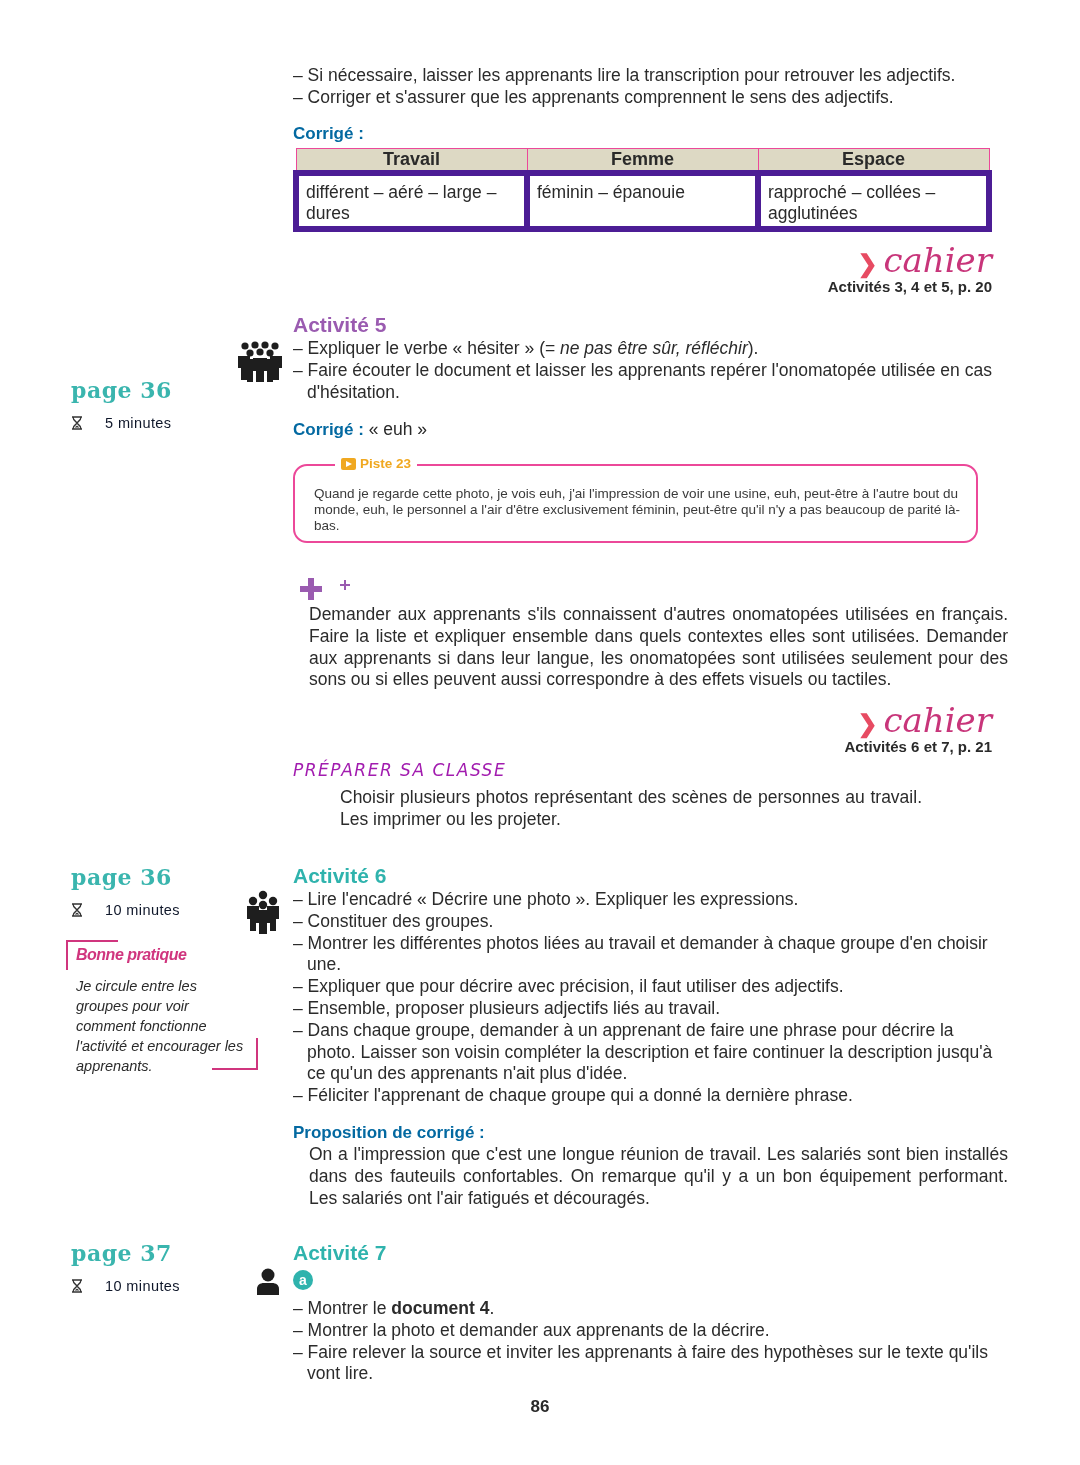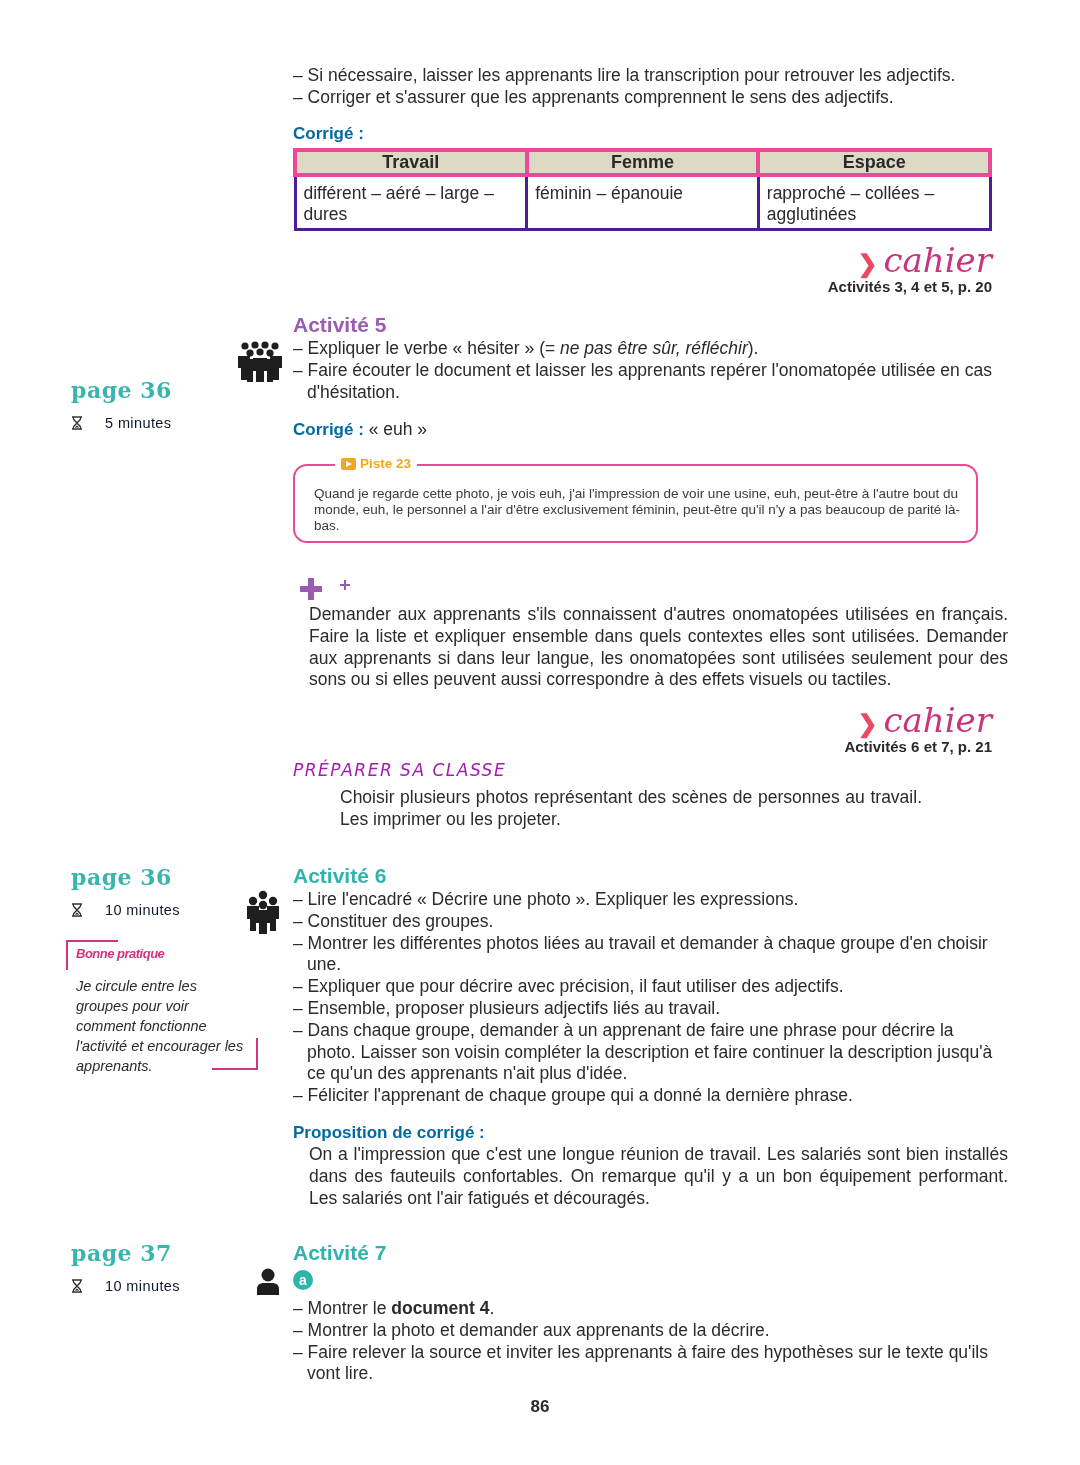--- a/index.html
+++ b/index.html
@@ -15,42 +15,42 @@
   .corrige-label { color: #0369a1; font-weight: bold; font-size: 17px; }
   .activity-title { font-weight: bold; font-size: 21px; line-height: 24px; }
   .act5-title { color: #9a5bb0; }
   .act-teal { color: #2fb3ad; }
 
   .page-ref { font-family: "DejaVu Serif", serif; font-weight: bold; color: #3ab5ae; font-size: 22px; letter-spacing: 0.5px; }
   .time { font-size: 14.5px; color: #0f172a; display: flex; align-items: center; gap: 22px; letter-spacing: 0.4px; }
   .hourglass { width: 12px; height: 14px; display: inline-block; }
 
   table.corrige-table { position: absolute; left: 293px; top: 148px; width: 699px; border-collapse: collapse; font-size: 17.5px; }
-  table.corrige-table th { background: #ddd9c4; font-weight: bold; font-size: 18px; height: 23px; border: 4px solid #ec4899; color: #2a2a2a; }
-  table.corrige-table td { vertical-align: top; padding: 6px 7px 2px 7px; border: 3px solid #4c1d95; line-height: 21px; height: 54px; width: 33.3%; }
+  table.corrige-table th { background: #ddd9c4; font-weight: bold; font-size: 18px; height: 23px; border: 1px solid #ec4899; color: #2a2a2a; }
+  table.corrige-table td { vertical-align: top; padding: 6px 7px 2px 7px; border: 6px solid #4c1d95; line-height: 21px; height: 54px; width: 33.3%; }
 
   .cahier { text-align: right; }
   .cahier-word { font-family: "DejaVu Serif", serif; font-style: italic; color: #c8357a; font-size: 34px; line-height: 28px; }
   .cahier-arrow { color: #e74b62; font-size: 24px; font-weight: bold; margin-right: 6px; }
   .cahier-ref { font-size: 15px; font-weight: bold; color: #2a2a2a; }
 
   .piste-box { position: absolute; left: 293px; top: 464px; width: 685px; height: 79px; border: 2px solid #ec4899; border-radius: 14px; }
   .piste-label { position: absolute; left: 40px; top: -10px; background: #fff; padding: 0 6px; font-size: 13.5px; font-weight: bold; color: #f0a820; display: flex; align-items: center; gap: 4px; }
   .play-icon { width: 15px; height: 12px; background: #f0a820; border-radius: 2px; position: relative; display: inline-block; }
   .play-icon::after { content: ""; position: absolute; left: 5px; top: 3px; border-left: 6px solid #fff; border-top: 3px solid transparent; border-bottom: 3px solid transparent; }
   .piste-text { position: absolute; left: 19px; top: 20px; width: 665px; font-size: 13.5px; line-height: 16px; color: #3a3a3a; }
 
   .justify { text-align: justify; margin-left: 16px; }
 
   .preparer { font-family: "DejaVu Sans", sans-serif; color: #a21caf; font-size: 17px; letter-spacing: 1.5px; font-style: italic; }
 
   .bonne { position: absolute; left: 66px; top: 940px; width: 192px; height: 130px; }
   .bonne-corner-tl { position: absolute; left: 0; top: 0; width: 52px; height: 30px; border-left: 2px solid #d0357e; border-top: 2px solid #d0357e; }
   .bonne-corner-br { position: absolute; right: 0; bottom: 0; width: 46px; height: 32px; border-right: 2px solid #d0357e; border-bottom: 2px solid #d0357e; }
-  .bonne-title { position: absolute; left: 10px; top: 6px; font-size: 13px; font-weight: bold; color: #d0357e; font-style: italic; letter-spacing: -0.5px; }
+  .bonne-title { position: absolute; left: 10px; top: 6px; font-size: 16px; font-weight: bold; color: #d0357e; font-style: italic; letter-spacing: -0.5px; }
   .bonne-text { position: absolute; left: 10px; top: 36px; width: 175px; font-size: 14.5px; line-height: 20px; color: #2a2a2a; font-style: italic; }
 
   .badge-a { display: inline-flex; width: 20px; height: 20px; border-radius: 50%; background: #2fb3ad; color: #fff; font-weight: bold; font-size: 14px; align-items: center; justify-content: center; }
 
   .page-number { position: absolute; left: 0; width: 1080px; top: 1397px; text-align: center; font-weight: bold; font-size: 17px; color: #2a2a2a; }
 </style>
 </head>
 <body>
 
 <ul class="abs main-text bullets" style="left:293px; top:65px; width:710px;">

